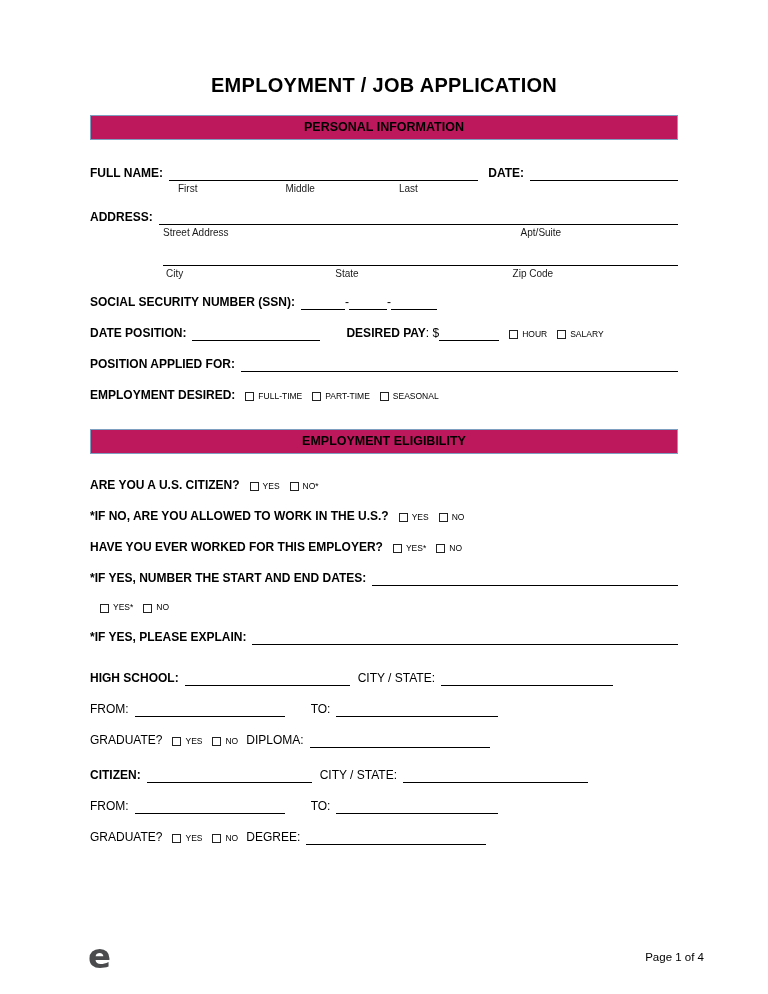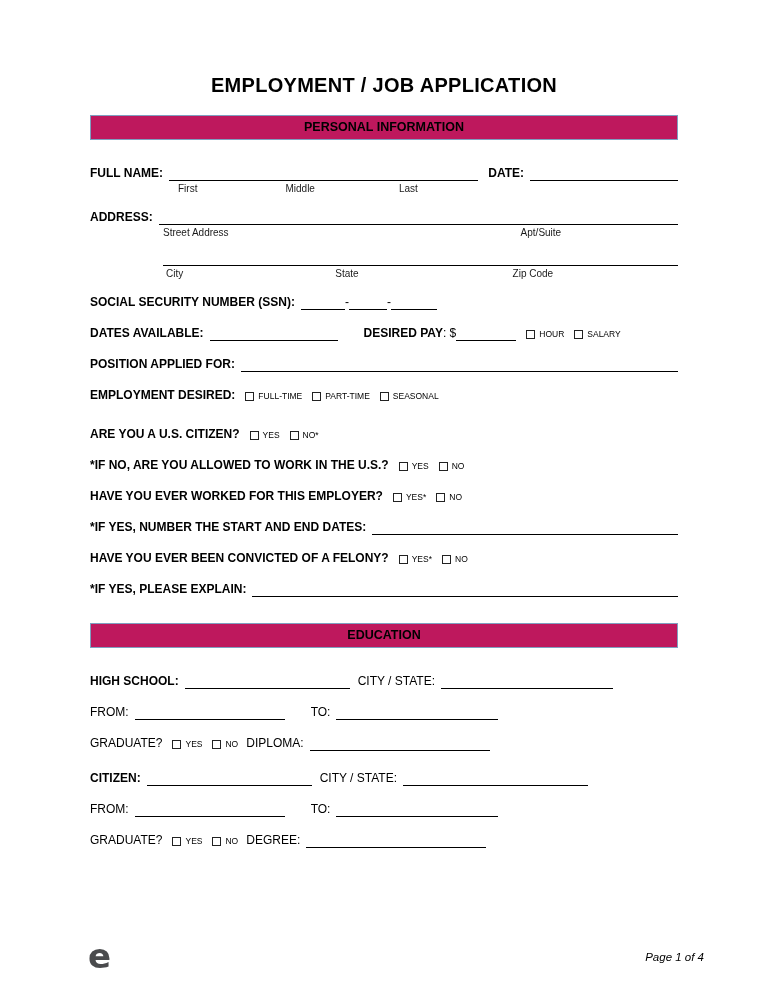--- a/index.html
+++ b/index.html
@@ -39,21 +39,21 @@
   .ml6 { margin-left: 6px; } .ml8 { margin-left: 8px; }
   .ml10 { margin-left: 10px; } .ml26 { margin-left: 26px; }
   .footer {
     position: absolute; left: 88px; right: 64px; bottom: 34px;
     display: flex; justify-content: space-between; align-items: center;
   }
   .logo {
     font-size: 34px; font-weight: bold; color: #4a4b4d; line-height: 0.9;
     font-family: "DejaVu Sans", sans-serif;
   }
-  .pagenum { font-size: 11.5px; font-style: italic; }
+  .pagenum { font-size: 11.5px; }
 </style>
 </head>
 <body>
 
 <div class="page">
 
   <h1 class="title">EMPLOYMENT / JOB APPLICATION</h1>
 
   <div class="sec first">PERSONAL INFORMATION</div>
 
@@ -92,21 +92,21 @@
   <div class="row">
     <span class="b">SOCIAL SECURITY NUMBER (SSN):</span>
     <span class="line ml6" style="width:44px"></span>
     <span>-</span>
     <span class="line" style="width:38px"></span>
     <span>-</span>
     <span class="line" style="width:46px"></span>
   </div>
 
   <div class="row">
-    <span class="b">DATES AVAILABLE:</span>
+    <span class="b">DATE POSITION:</span>
     <span class="line ml6" style="width:128px"></span>
     <span class="b ml26">DESIRED PAY</span>
     <span class="r">: $</span>
     <span class="line" style="width:60px"></span>
     <span class="cb"></span>
     <span class="sm">HOUR</span>
     <span class="cb"></span>
     <span class="sm">SALARY</span>
   </div>
 
@@ -118,20 +118,21 @@
   <div class="row">
     <span class="b">EMPLOYMENT DESIRED:</span>
     <span class="cb"></span>
     <span class="sm">FULL-TIME</span>
     <span class="cb"></span>
     <span class="sm">PART-TIME</span>
     <span class="cb"></span>
     <span class="sm">SEASONAL</span>
   </div>
 
+  <div class="sec">EMPLOYMENT ELIGIBILITY</div>
 
   <div class="row" style="margin-top:24px">
     <span class="b">ARE YOU A U.S. CITIZEN?</span>
     <span class="cb"></span>
     <span class="sm">YES</span>
     <span class="cb"></span>
     <span class="sm">NO*</span>
   </div>
 
   <div class="row">
@@ -149,33 +150,31 @@
     <span class="cb"></span>
     <span class="sm">NO</span>
   </div>
 
   <div class="row">
     <span class="b">*IF YES, NUMBER THE START AND END DATES:</span>
     <span class="line fl ml6"></span>
   </div>
 
   <div class="row">
-    <span class="b">HAVE YOU EVER BEEN CONVICTED OF A FELONY?</span>
     <span class="cb"></span>
     <span class="sm">YES*</span>
     <span class="cb"></span>
     <span class="sm">NO</span>
   </div>
 
   <div class="row">
     <span class="b">*IF YES, PLEASE EXPLAIN:</span>
     <span class="line fl ml6"></span>
   </div>
 
-  <div class="sec">EDUCATION</div>
 
   <div class="row" style="margin-top:26px">
     <span class="b">HIGH SCHOOL:</span>
     <span class="line ml6" style="width:165px"></span>
     <span class="r ml8">CITY / STATE:</span>
     <span class="line ml6" style="width:172px"></span>
   </div>
 
   <div class="row">
     <span class="r">FROM:</span>

